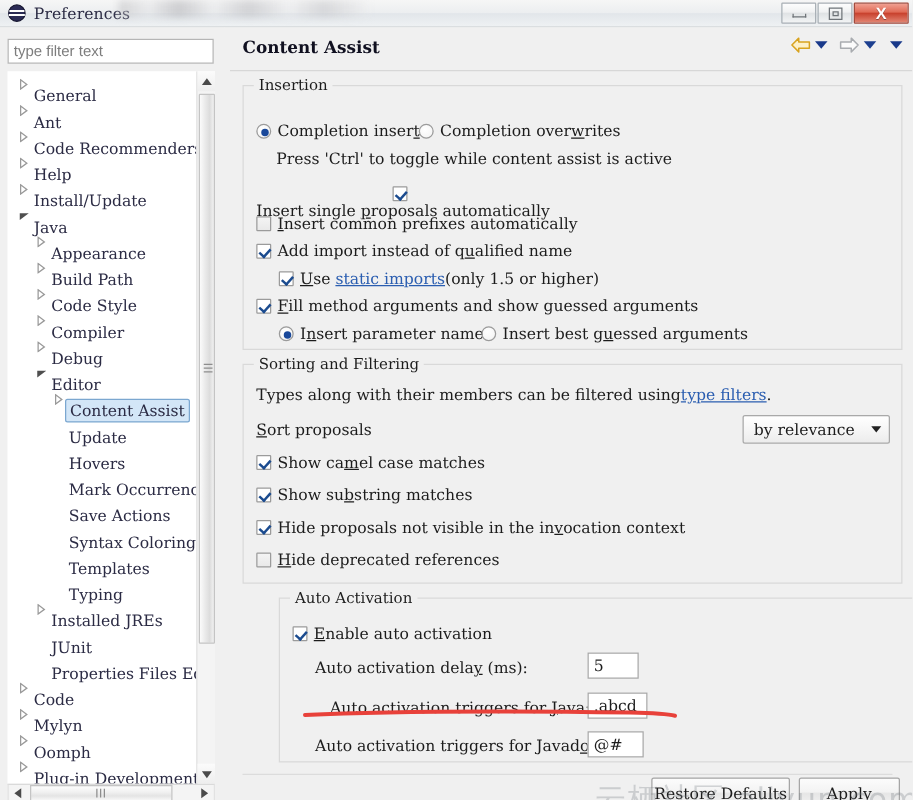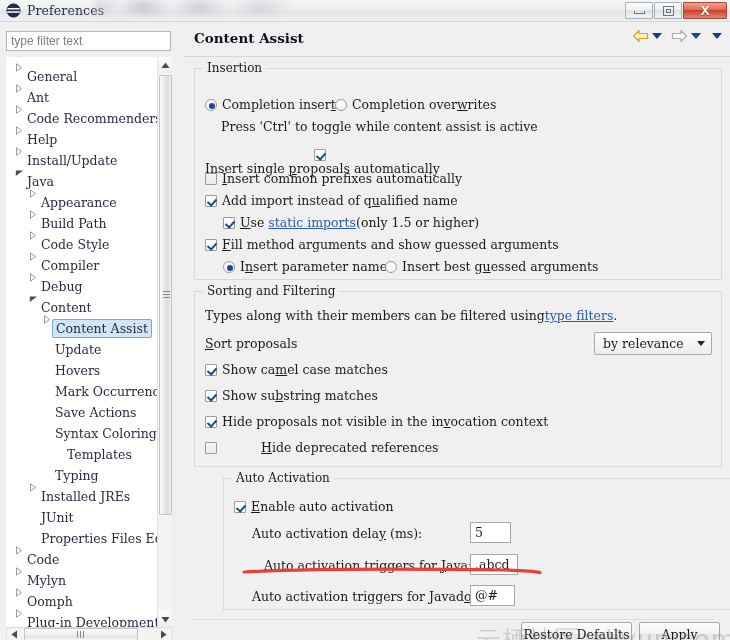--- a/index.html
+++ b/index.html
@@ -405,21 +405,21 @@
                 </svg>
               </span>
               <span class="tlabel">Debug</span>
             </div>
             <div class="tnode" style="padding-left: 20px;">
               <span class="arrow">
                 <svg width="9" height="8" viewBox="0 0 9 8">
                   <polygon points="0.8,1.5 8,1.5 0.8,7" fill="#4f4f4f"></polygon>
                 </svg>
               </span>
-              <span class="tlabel">Content</span>
+              <span class="tlabel">Editor</span>
             </div>
             <div class="tnode sel" style="padding-left: 34px;">
               <span class="arrow">
                 <svg width="8" height="9" viewBox="0 0 8 9">
                   <polygon points="1.5,0.8 6.5,4.5 1.5,8.2" fill="none" stroke="#9a9a9a" stroke-width="1"></polygon>
                 </svg>
               </span>
               <span class="tlabel">Content Assist</span>
             </div>
             <div class="tnode" style="padding-left: 34px;">
@@ -435,21 +435,21 @@
               <span class="tlabel">Mark Occurrences</span>
             </div>
             <div class="tnode" style="padding-left: 34px;">
               <span class="arrow"></span>
               <span class="tlabel">Save Actions</span>
             </div>
             <div class="tnode" style="padding-left: 34px;">
               <span class="arrow"></span>
               <span class="tlabel">Syntax Coloring</span>
             </div>
-            <div class="tnode" style="padding-left: 46px;">
+            <div class="tnode" style="padding-left: 34px;">
               <span class="arrow"></span>
               <span class="tlabel">Templates</span>
             </div>
             <div class="tnode" style="padding-left: 34px;">
               <span class="arrow"></span>
               <span class="tlabel">Typing</span>
             </div>
             <div class="tnode" style="padding-left: 20px;">
               <span class="arrow">
                 <svg width="8" height="9" viewBox="0 0 8 9">
@@ -642,21 +642,21 @@
           <span>Show ca<span class="ul">m</span>el case matches</span>
         </div>
         <div class="row" style="left:10px; top:96px;">
           <span class="cb on"></span>
           <span>Show su<span class="ul">b</span>string matches</span>
         </div>
         <div class="row" style="left:10px; top:122px;">
           <span class="cb on"></span>
           <span>Hide proposals not visible in the in<span class="ul">v</span>ocation context</span>
         </div>
-        <div class="row" style="left:10px; top:148px;gap:39px;">
+        <div class="row" style="left:10px; top:148px;">
           <span class="cb off"></span>
           <span><span class="ul">H</span>ide deprecated references</span>
         </div>
       </div>
 
       <div class="group" style="left:10px; top:456px; width:528px; height:132px;margin-left:29px;">
         <span class="glabel">Auto Activation</span>
 
         <div class="row" style="left:10px; top:20px;">
           <span class="cb on"></span>

